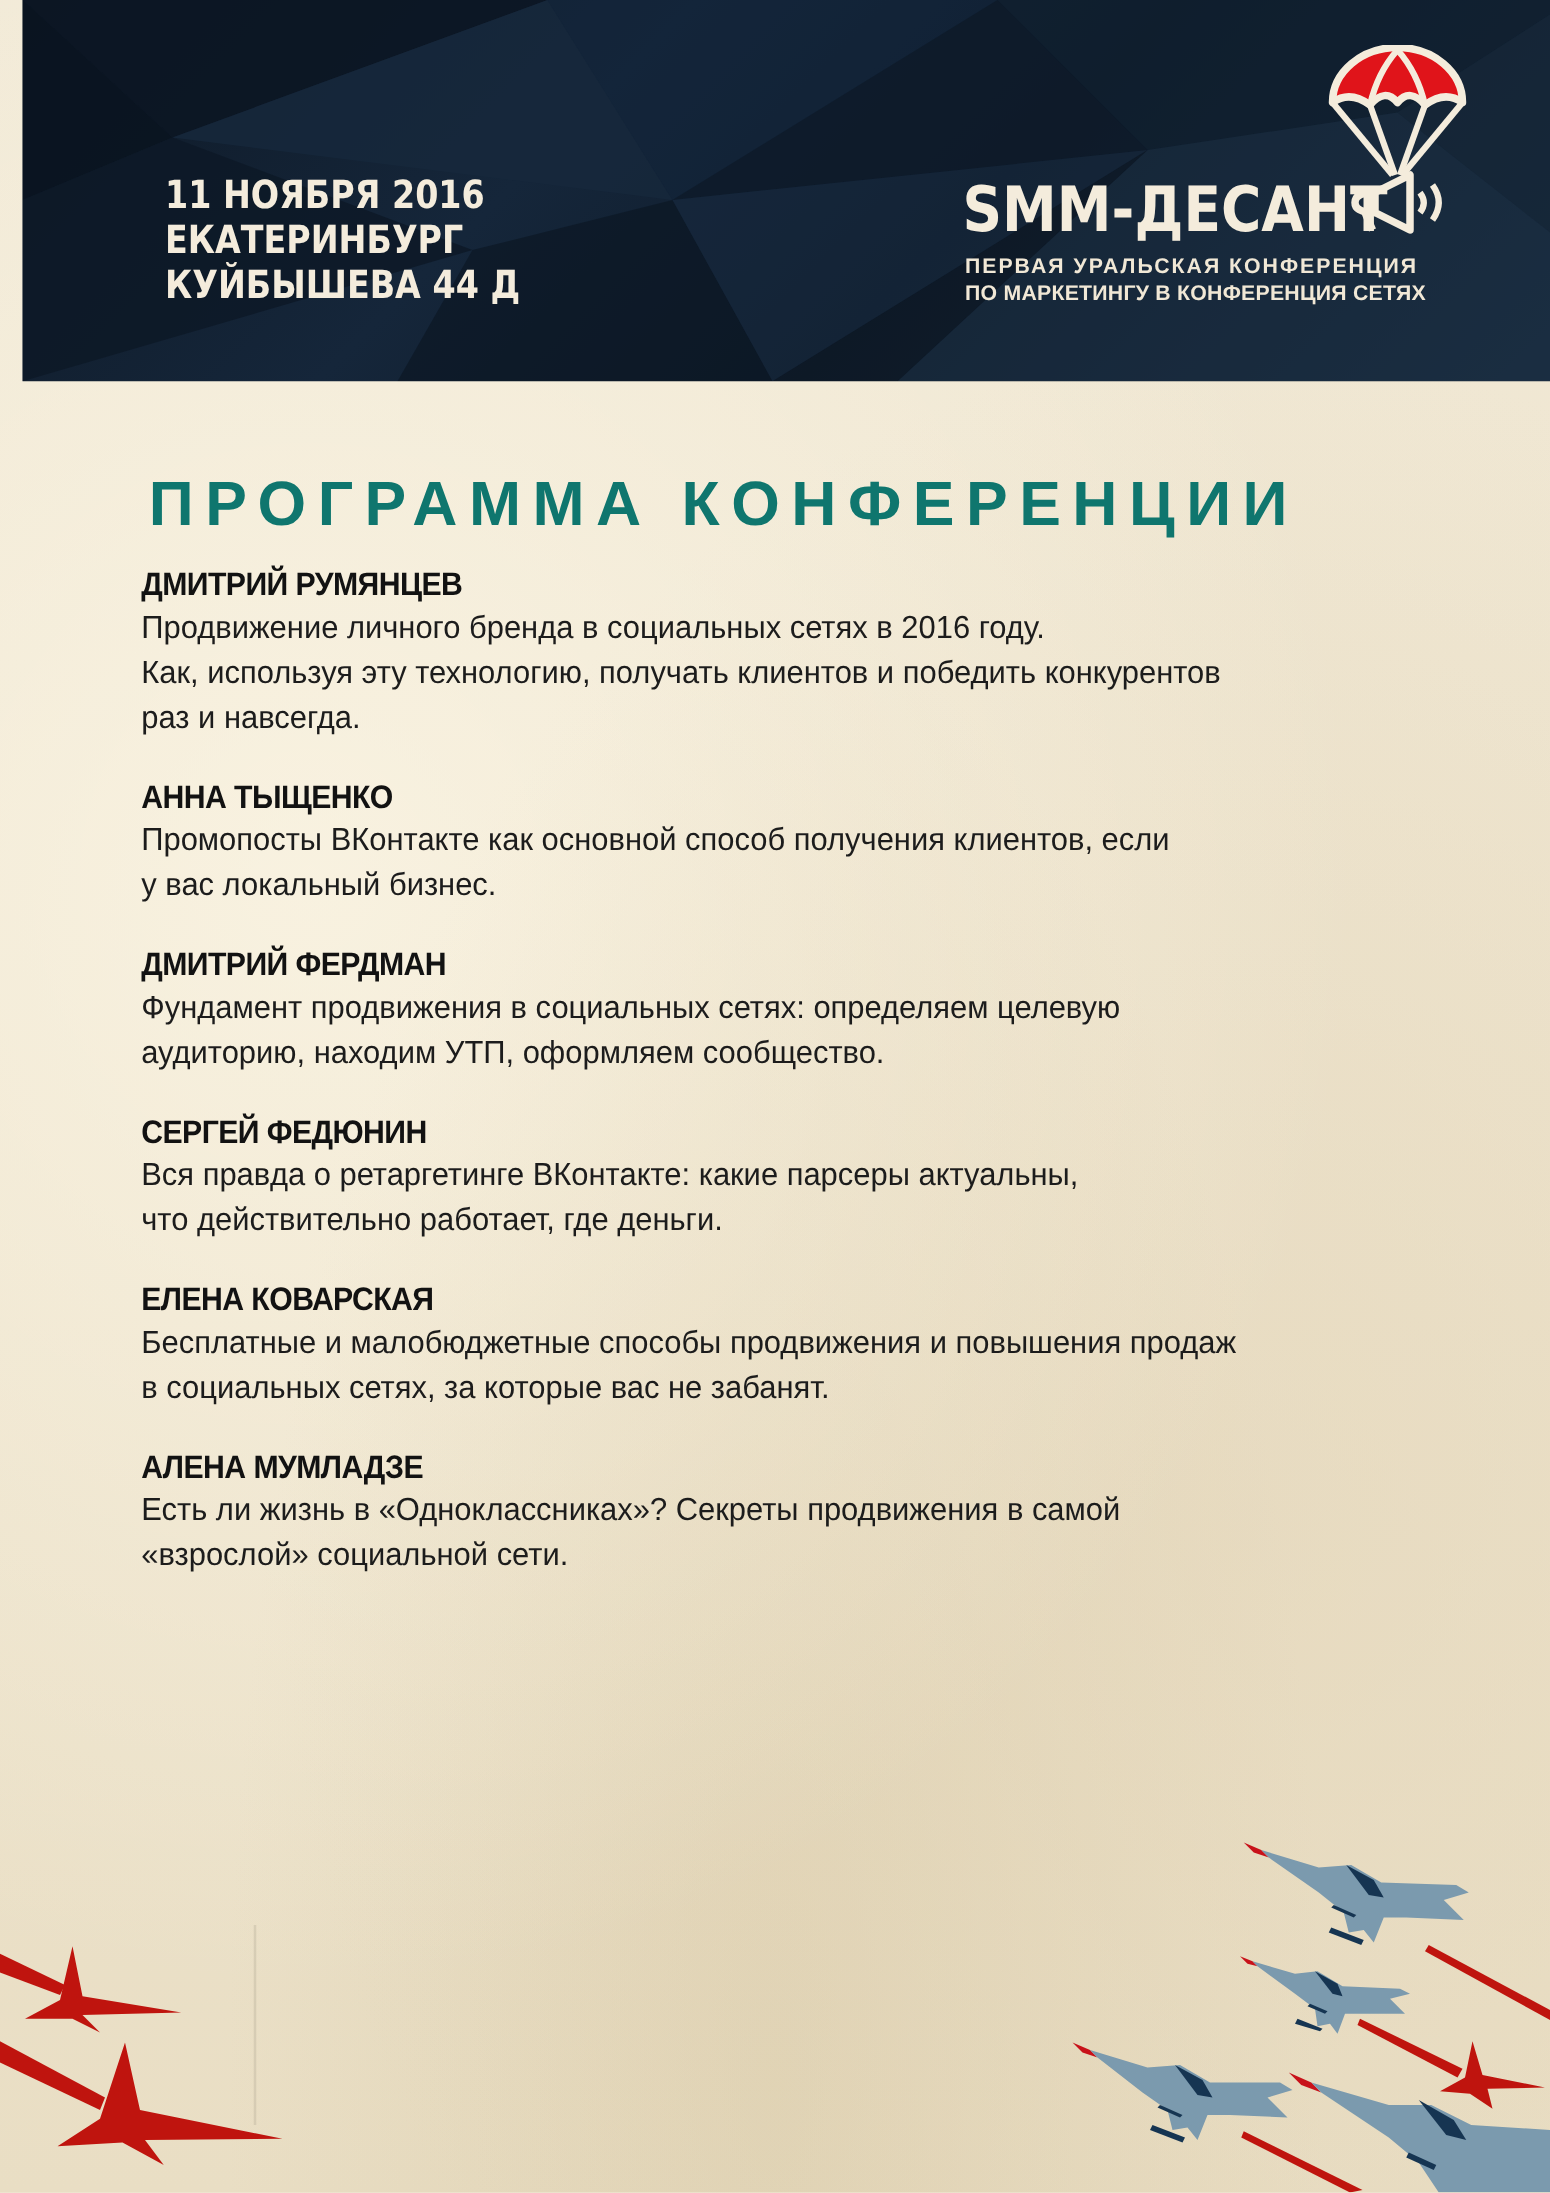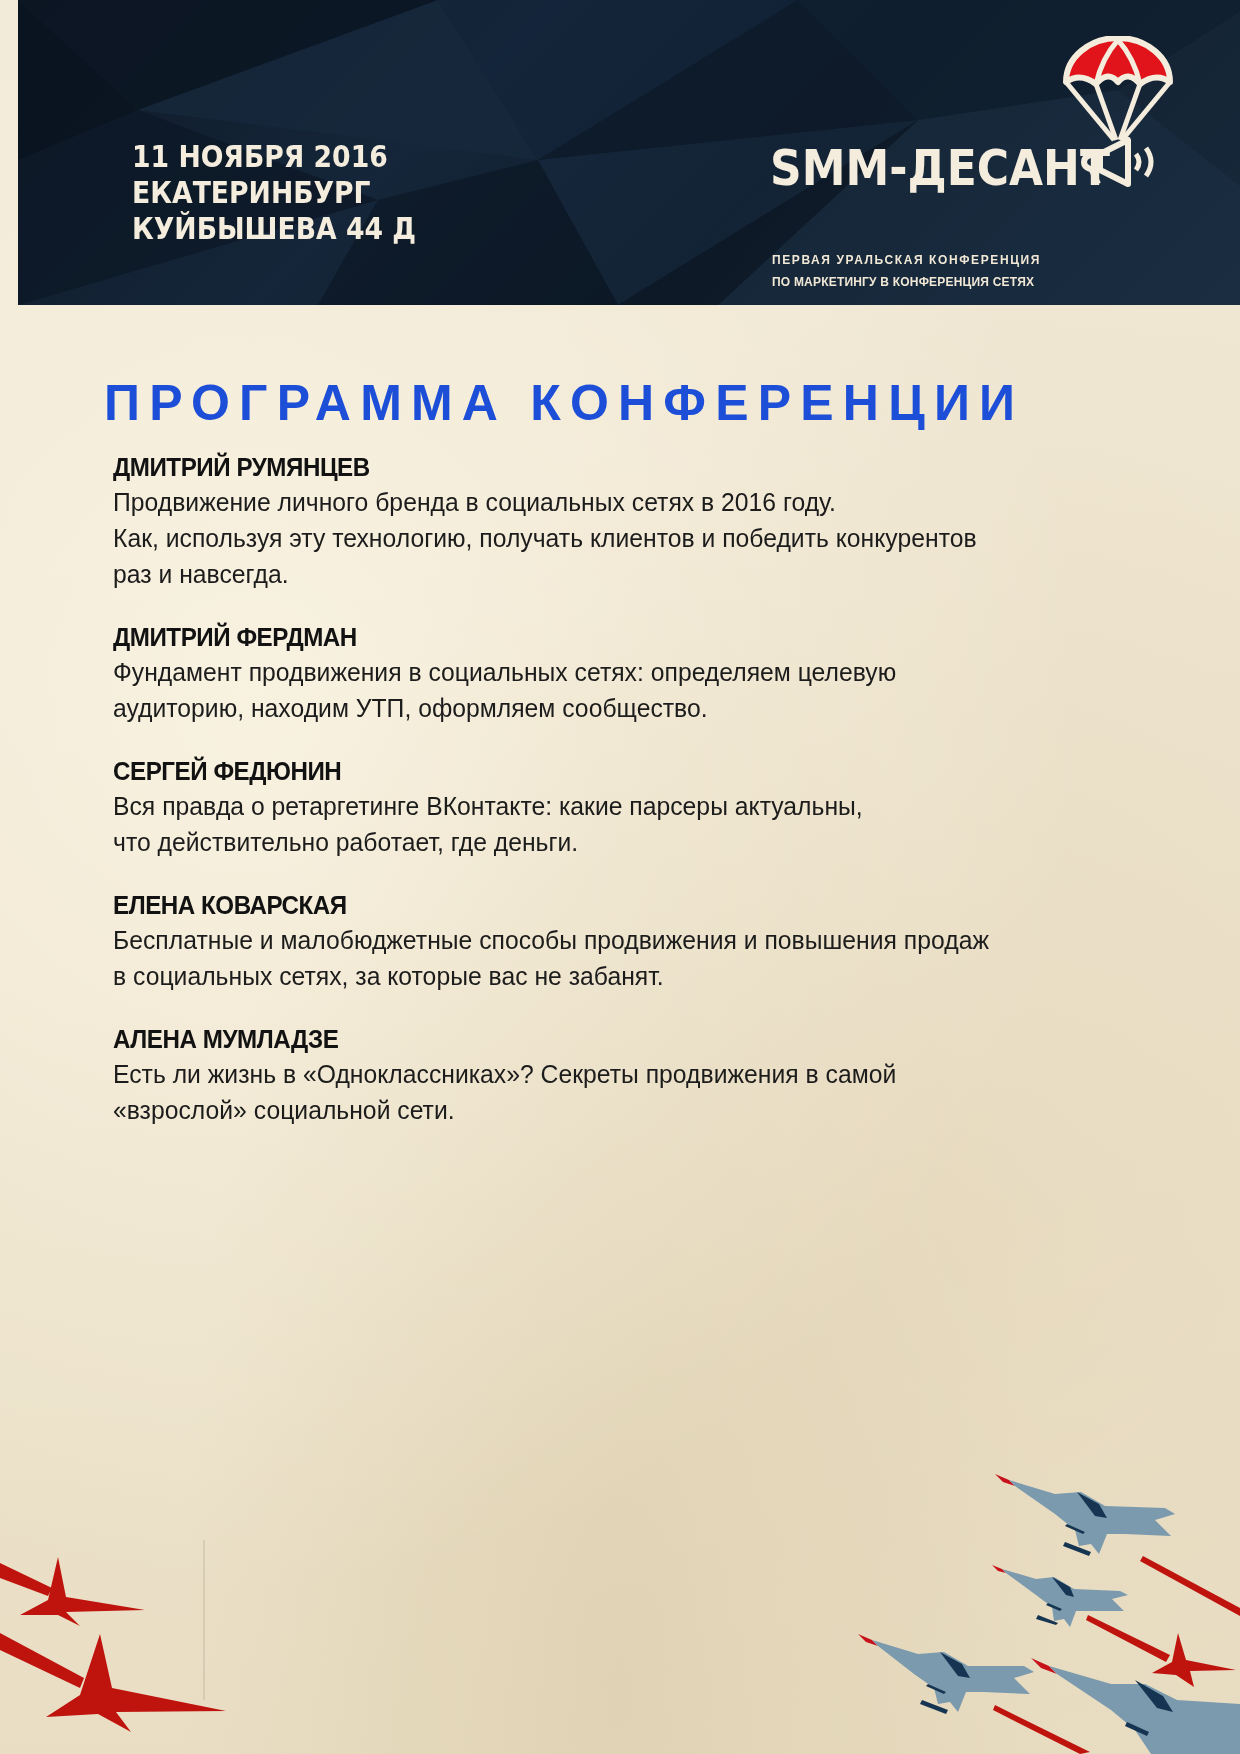--- a/index.html
+++ b/index.html
@@ -49,33 +49,32 @@
     line-height: 56px;
     white-space: nowrap;
     transform: scaleX(0.88);
     transform-origin: left top;
   }
   .tagline {
     position: absolute; left: 754px; top: 202px;
     color: #f1e8d6;
     font-family: "Liberation Sans", sans-serif;
     font-weight: bold;
-    font-size: 12px;
+    font-size: 17px;
     line-height: 22px;
     white-space: nowrap;
-    margin-top: 47px;
   }
   .tagline .l1 { letter-spacing: 1.6px; }
   .tagline .l2 { letter-spacing: 0.2px; }
   .logo-icon { position: absolute; left: 1040px; top: 36px; }
 
   
   .program-title {
-    position: absolute; left: 104px; top: 374px;
-    color: #1d4ed8;
+    position: absolute; left: 119px; top: 374px;
+    color: #0f766e;
     font-family: "Liberation Sans", sans-serif;
     font-weight: bold;
     font-size: 50px;
     line-height: 58px;
     letter-spacing: 9.2px;
     white-space: nowrap;
   }
 
   
   .speakers { position: absolute; left: 113px; top: 450px; width: 1060px; }
@@ -161,20 +160,27 @@
 <div class="speakers">
   <div class="speaker">
     <div class="speaker-name">ДМИТРИЙ РУМЯНЦЕВ</div>
     <div class="speaker-talk">
       <div>Продвижение личного бренда в социальных сетях в 2016 году.</div>
       <div>Как, используя эту технологию, получать клиентов и победить конкурентов</div>
       <div>раз и навсегда.</div>
     </div>
   </div>
   <div class="speaker">
+    <div class="speaker-name">АННА ТЫЩЕНКО</div>
+    <div class="speaker-talk">
+      <div>Промопосты ВКонтакте как основной способ получения клиентов, если</div>
+      <div>у вас локальный бизнес.</div>
+    </div>
+  </div>
+  <div class="speaker">
     <div class="speaker-name">ДМИТРИЙ ФЕРДМАН</div>
     <div class="speaker-talk">
       <div>Фундамент продвижения в социальных сетях: определяем целевую</div>
       <div>аудиторию, находим УТП, оформляем сообщество.</div>
     </div>
   </div>
   <div class="speaker">
     <div class="speaker-name">СЕРГЕЙ ФЕДЮНИН</div>
     <div class="speaker-talk">
       <div>Вся правда о ретаргетинге ВКонтакте: какие парсеры актуальны,</div>

